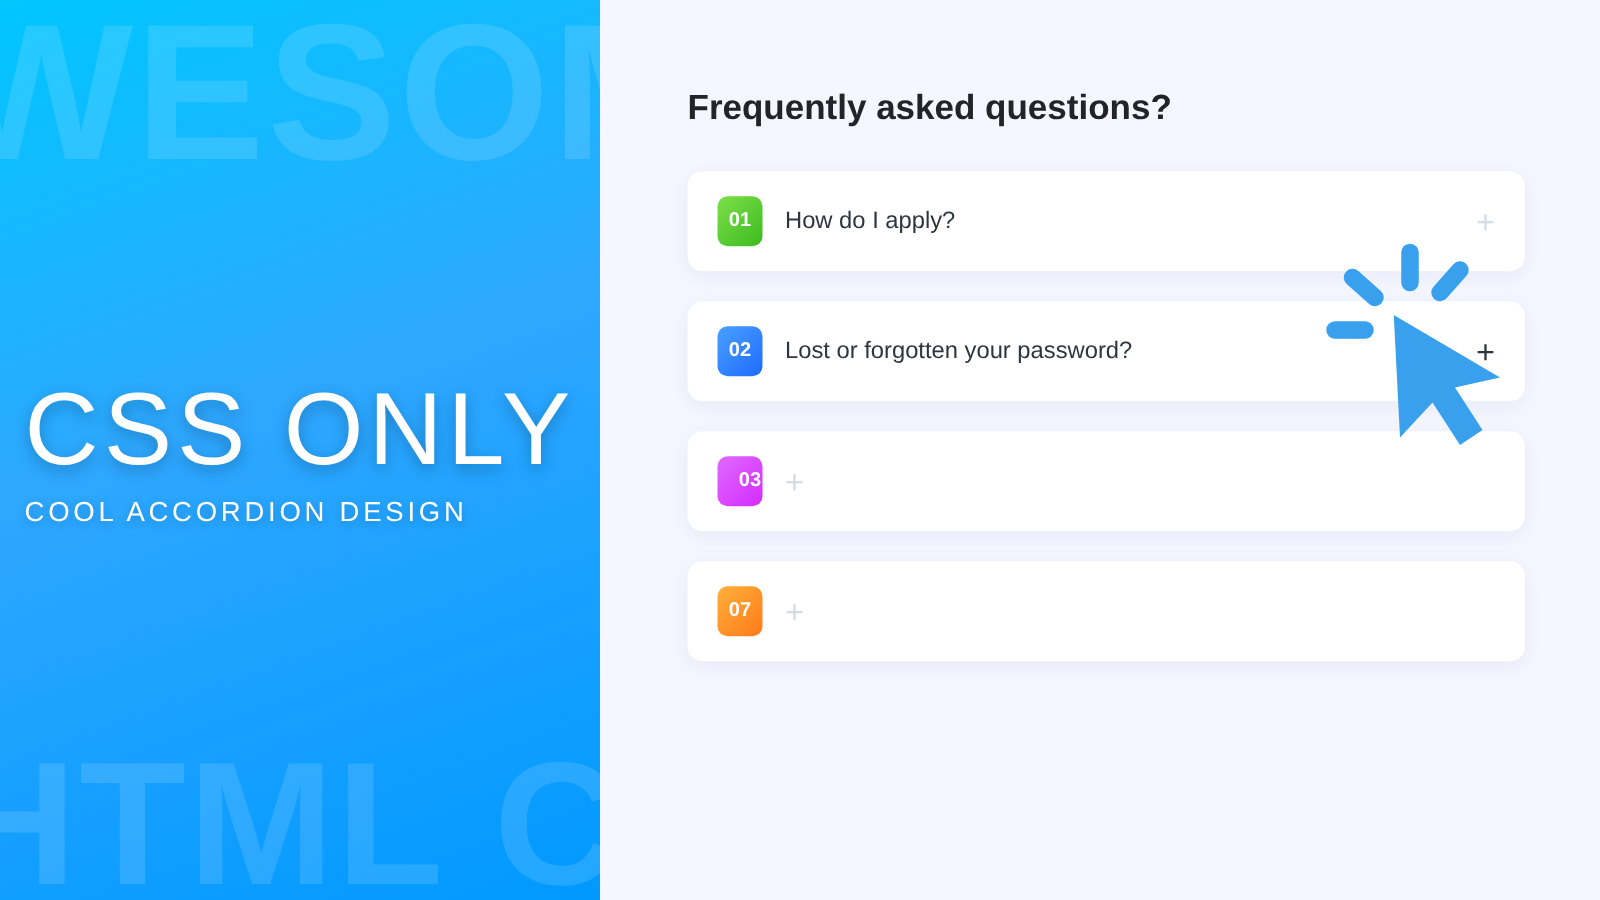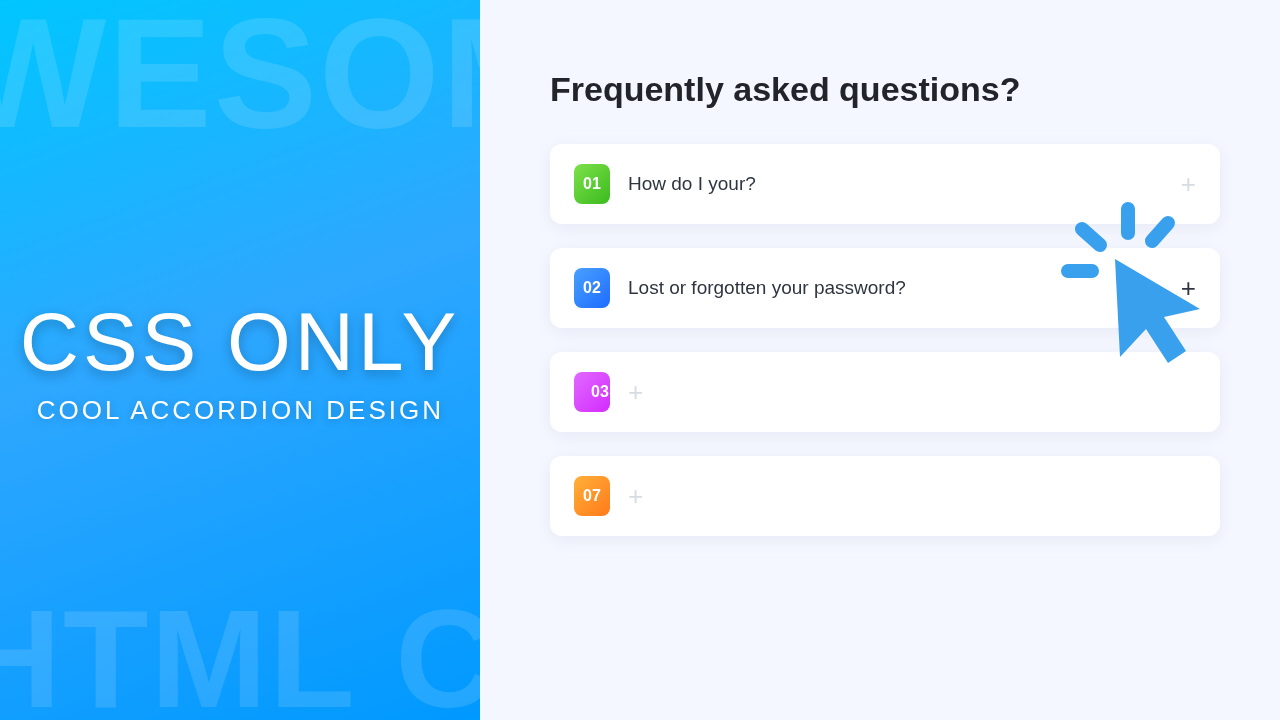--- a/index.html
+++ b/index.html
@@ -30,36 +30,35 @@
   .ghost.bot   { bottom: -20px; left: -40px; font-size: 140px; }
   .title-block { position: relative; z-index: 2; color: #fff; }
   .title-main  {
     font-family: Impact, 'Arial Black', sans-serif;
     font-size: 82px;
     letter-spacing: 4px;
     text-shadow: 0 4px 12px rgba(0,0,0,0.25);
   }
   .title-sub {
     font-family: Impact, 'Arial Black', sans-serif;
-    font-size: 26px;
+    font-size: 22px;
     letter-spacing: 3px;
     margin-top: 6px;
     text-shadow: 0 2px 8px rgba(0,0,0,0.2);
-    margin-left: 17px;
   }
 
   
   .right {
     flex: 1;
     height: 100%;
     background: #f4f7ff;
     padding: 70px 60px 60px 70px;
   }
   .faq-title {
-    font-size: 34px;
+    font-size: 28px;
     font-weight: 800;
     color: #22242a;
     margin-bottom: 35px;
   }
   .faq-list { display: flex; flex-direction: column; gap: 24px; position: relative; }
   .faq-item {
     background: #ffffff;
     border-radius: 12px;
     padding: 20px 24px;
     display: flex;
@@ -121,21 +120,21 @@
             <line x1="22" y1="30" x2="40" y2="46"></line>
             <line x1="108" y1="24" x2="92" y2="42"></line>
             <line x1="8" y1="72" x2="32" y2="72"></line>
           </g>
           <path d="M55 60 L140 110 L104 118 L126 152 L108 164 L86 130 L60 158 Z" fill="#39a0ed"></path>
         </svg>
       </div>
 
     <div class="faq-item">
           <div class="num g-green">01</div>
-          <div class="q-text">How do I your?</div>
+          <div class="q-text">How do I apply?</div>
           <div class="plus">+</div>
         </div>
         <div class="faq-item">
           <div class="num g-blue">02</div>
           <div class="q-text">Lost or forgotten your password?</div>
           <div class="plus active">+</div>
         </div>
         <div class="faq-item">
           <div class="num g-pink">03</div>
           <div class="plus">+</div>

